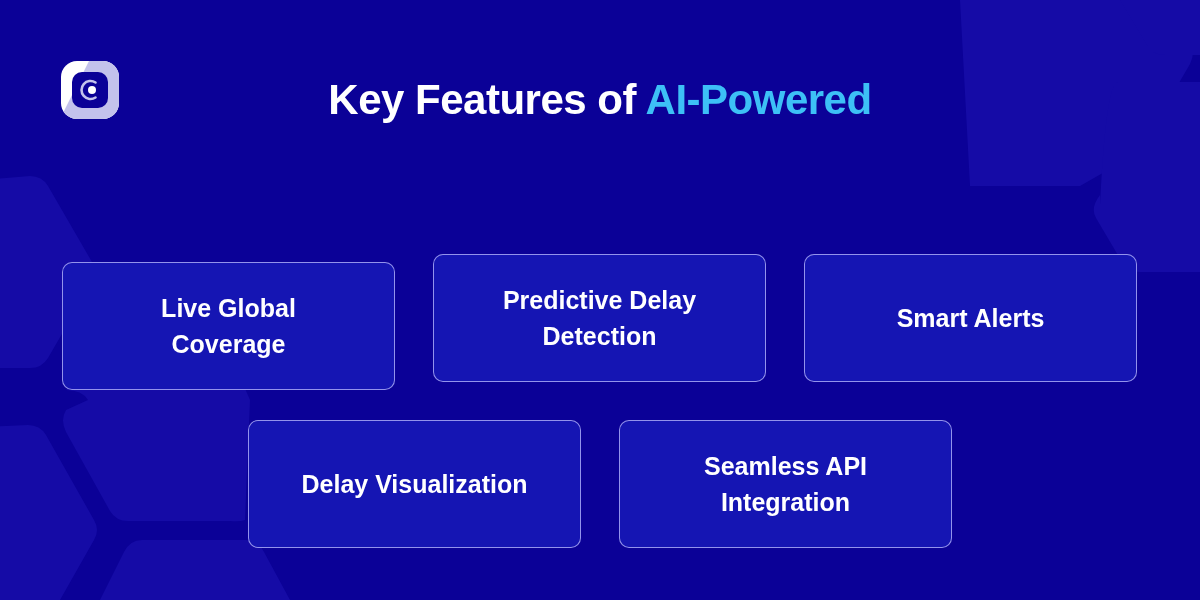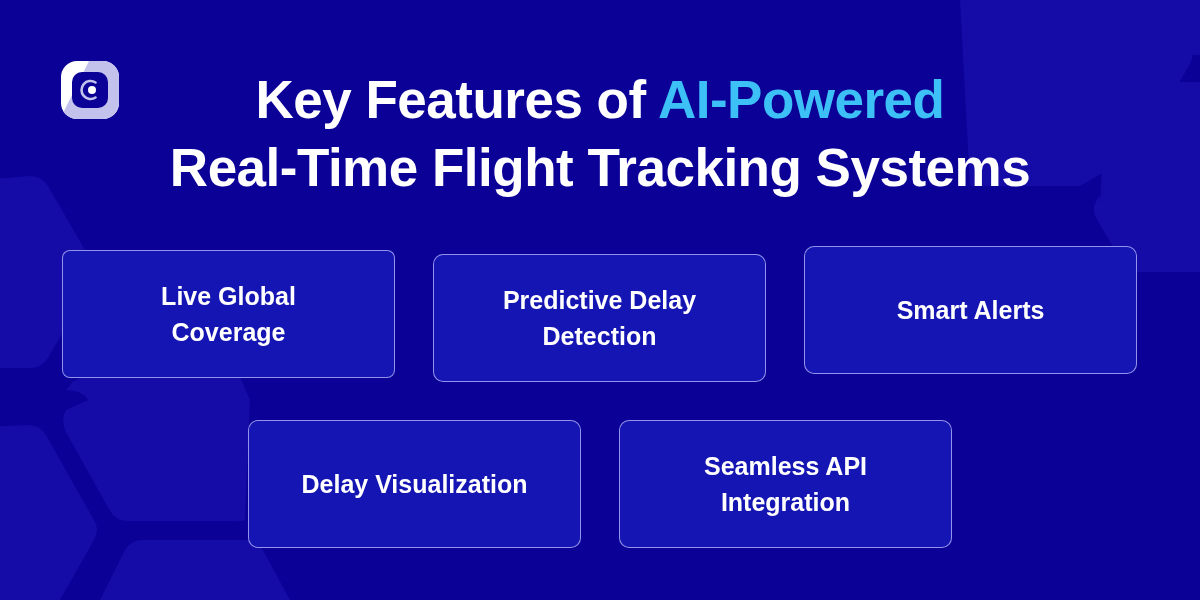--- a/index.html
+++ b/index.html
@@ -10,21 +10,21 @@
     font-family: "Liberation Sans", "DejaVu Sans", sans-serif;
   }
   .bg { position: absolute; inset: 0; z-index: 0; }
   .logo {
     position: absolute; left: 61px; top: 61px; width: 58px; height: 58px;
     z-index: 2;
   }
   .title {
     position: absolute; left: 0; right: 0; top: 66px;
     text-align: center; color: #ffffff; z-index: 2;
-    font-weight: 700; font-size: 53px; line-height: 68px;
+    font-weight: 700; font-size: 42px; line-height: 68px;
     letter-spacing: -0.5px;
   }
   .title .accent { color: #3dc0f6; }
   .card {
     position: absolute; width: 333px; height: 128px;
     box-sizing: border-box;
     background: #1515b3;
     border: 1.2px solid rgba(190,190,255,0.75);
     border-radius: 10px;
     display: flex; align-items: center; justify-content: center;
@@ -64,30 +64,29 @@
   </g>
   <rect x="11" y="11" width="36" height="36" rx="10" ry="10" fill="#0b0197"></rect>
   <path d="M34.5,21.5 A9,9 0 1 0 34.5,36.5" fill="none" stroke="#c3c2ec" stroke-width="2.6" stroke-linecap="round"></path>
   <circle cx="31" cy="29" r="4" fill="#ffffff"></circle>
 </svg>
 
 <div class="title">
   <div>
     <span>Key Features of </span><span class="accent">AI-Powered</span>
   </div>
-  <div>Real-Time Flight Tracking Systems</div>
 </div>
 
-<div class="card" style="left:62px; top:250px;border-radius:8px;">
+<div class="card" style="left:62px; top:262px;">
   <span style="max-width:170px;">Live Global Coverage</span>
 </div>
 <div class="card" style="left:433px; top:254px;">
   <span style="max-width:250px;">Predictive Delay Detection</span>
 </div>
-<div class="card" style="left:804px; top:246px;">
+<div class="card" style="left:804px; top:254px;">
   <span>Smart Alerts</span>
 </div>
 <div class="card" style="left:248px; top:420px;">
   <span>Delay Visualization</span>
 </div>
 <div class="card" style="left:619px; top:420px;">
   <span style="max-width:220px;text-align:center;">Seamless API Integration</span>
 </div>
 
 </body></html>

